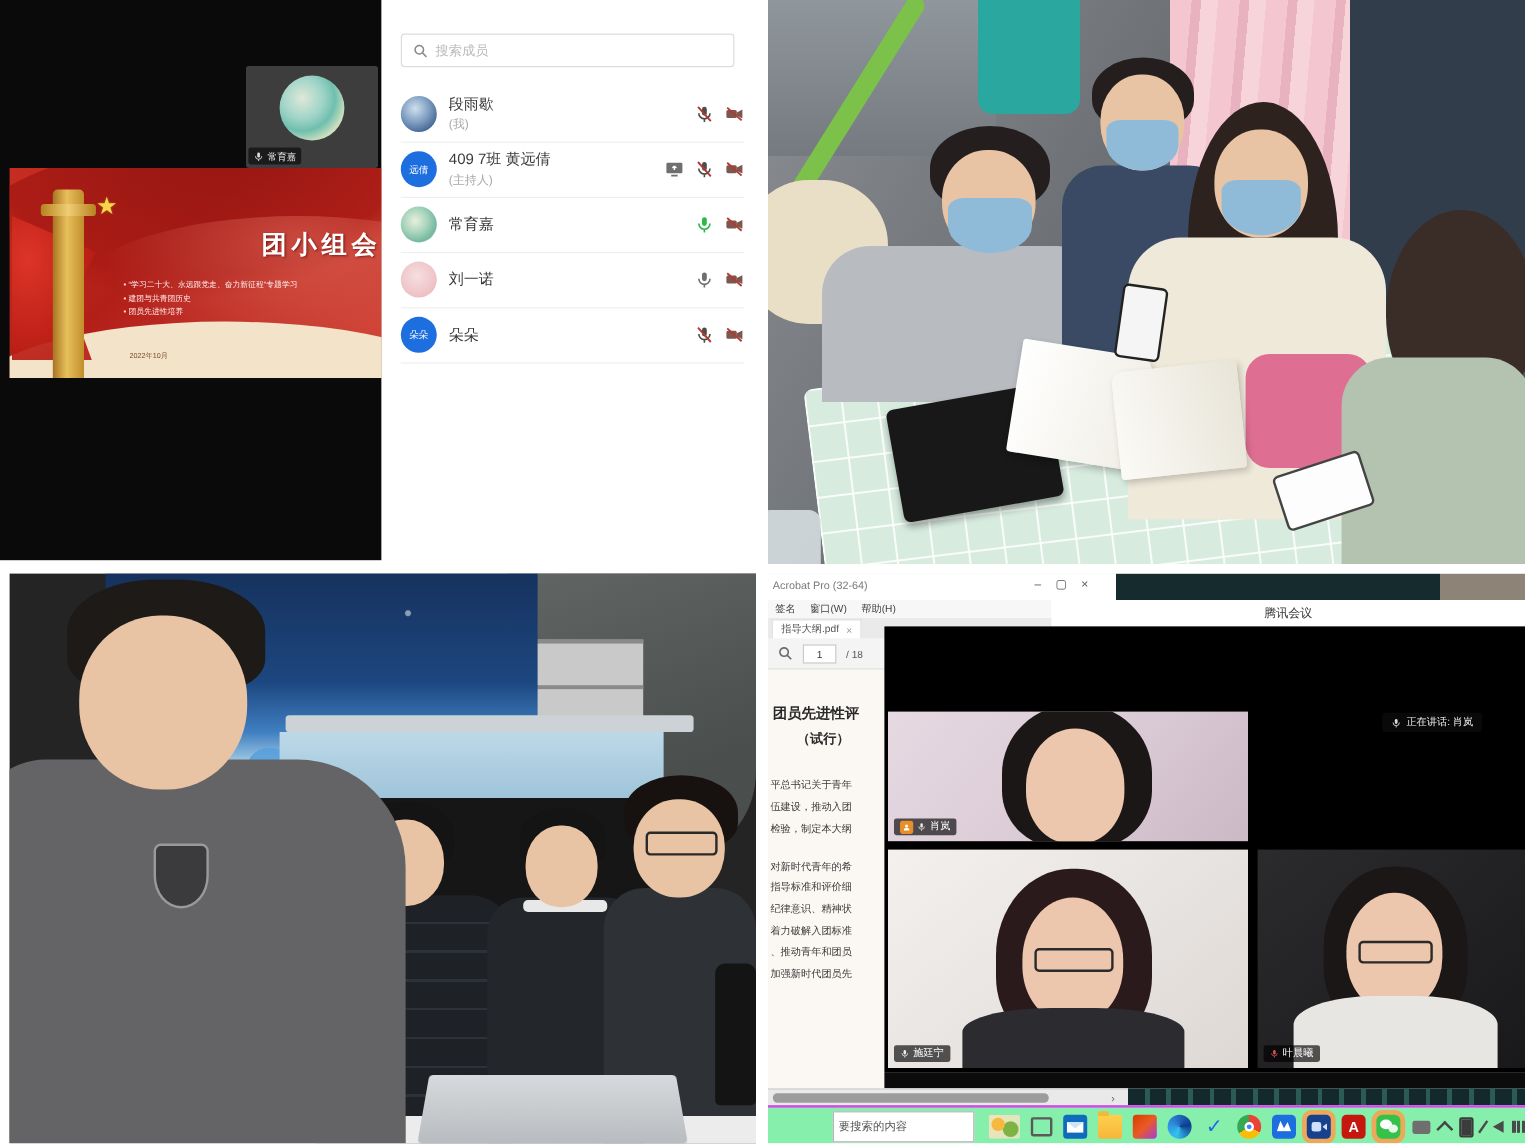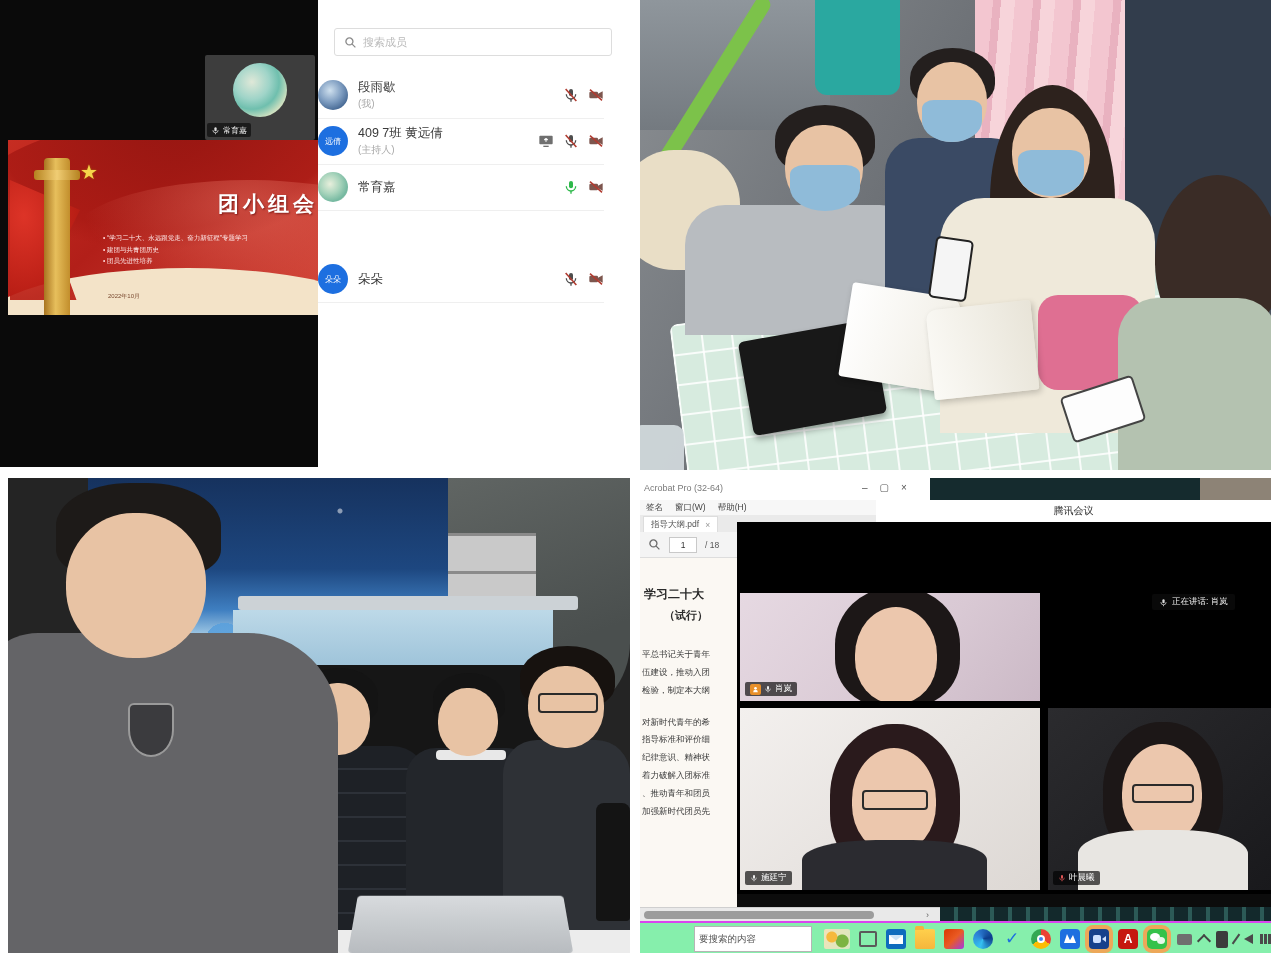--- a/index.html
+++ b/index.html
@@ -32,21 +32,21 @@
   .star{left:72px;top:22px;color:#f6d44b;font-size:20px;line-height:1;text-shadow:0 0 2px #a87610;}
   .slide-title{left:80px;top:50px;width:230px;text-align:right;color:#ffffff;font-weight:bold;font-size:21px;letter-spacing:4px;text-shadow:1px 1px 2px rgba(80,0,0,.6);}
   .slide-bullets{left:95px;top:92px;width:215px;color:#ffecec;font-size:6.5px;line-height:1.8;}
   .slide-bullets div::before{content:"• ";color:#ffd9d9;}
   .slide-date{left:100px;top:152px;color:#7a4a30;font-size:6px;}
 
   
   .tl-panel{left:318px;top:0;width:312px;height:467px;background:#ffffff;text-decoration:underline;}
   .searchbox{left:16px;top:28px;width:278px;height:28px;border:1px solid #ddd;border-radius:3px;display:flex;align-items:center;gap:6px;padding:0 9px;box-sizing:border-box;background:#fff;}
   .search-ph{color:#b9b9b9;font-size:11px;}
-  .member{position:absolute;left:0;width:286px;height:46px;display:flex;align-items:center;border-bottom:1px solid #efefef;}
+  .member{position:absolute;left:16px;width:286px;height:46px;display:flex;align-items:center;border-bottom:1px solid #efefef;}
   .avatar{width:30px;height:30px;border-radius:50%;flex:0 0 30px;display:flex;align-items:center;justify-content:center;color:#fff;font-size:8px;}
   .av1{background:radial-gradient(circle at 40% 35%, #cfe0ee 0%, #7d9cc0 45%, #3f628e 80%);}
   .av2{background:#1d6fe0;}
   .av3{background:radial-gradient(circle at 40% 40%, #e8efdc 0%, #a8d4bc 40%, #74b8a0 70%, #d8e4c8 95%);}
   .av4{background:radial-gradient(circle at 45% 40%, #f6dfe0 0%, #eec3c6 65%, #e3aeb4 100%);}
   .av5{background:#1d6fe0;}
   .m-names{margin-left:10px;flex:1;min-width:0;}
   .m-name{font-size:12.5px;color:#3a3a3a;}
   .m-tag{font-size:10px;color:#a9a9a9;margin-top:1px;}
   .m-tag:empty{display:none;}
@@ -309,20 +309,39 @@
               <line x1="12" y1="18" x2="12" y2="22" stroke="#2eb84a" stroke-width="2"></line>
             </svg>
           <svg class="icon16" viewBox="0 0 24 24">
               <rect x="2" y="7" width="13" height="10" rx="2" fill="#7d564e"></rect>
               <path fill="#7d564e" d="M15 10l7-3.5v11L15 14z"></path>
               <line x1="3" y1="4" x2="21" y2="20" stroke="#b03b30" stroke-width="2.4"></line>
             </svg>
         </div>
       </div>
 
+      <div class="member" style="top:210px">
+        <div class="avatar av4"></div>
+        <div class="m-names">
+          <div class="m-name">刘一诺</div>
+
+        </div>
+        <div class="m-icons">
+          <svg class="icon16" viewBox="0 0 24 24">
+              <path fill="#6f6f6f" d="M12 14a3 3 0 0 0 3-3V6a3 3 0 0 0-6 0v5a3 3 0 0 0 3 3z"></path>
+              <path d="M5 11a7 7 0 0 0 14 0" fill="none" stroke="#6f6f6f" stroke-width="2"></path>
+              <line x1="12" y1="18" x2="12" y2="22" stroke="#6f6f6f" stroke-width="2"></line>
+            </svg>
+          <svg class="icon16" viewBox="0 0 24 24">
+              <rect x="2" y="7" width="13" height="10" rx="2" fill="#7d564e"></rect>
+              <path fill="#7d564e" d="M15 10l7-3.5v11L15 14z"></path>
+              <line x1="3" y1="4" x2="21" y2="20" stroke="#b03b30" stroke-width="2.4"></line>
+            </svg>
+        </div>
+      </div>
 
       <div class="member" style="top:256px">
         <div class="avatar av5">朵朵</div>
         <div class="m-names">
           <div class="m-name">朵朵</div>
 
         </div>
         <div class="m-icons">
           <svg class="icon16" viewBox="0 0 24 24">
               <path fill="#4d4d4d" d="M12 14a3 3 0 0 0 3-3V6a3 3 0 0 0-6 0v5a3 3 0 0 0 3 3z"></path>
@@ -430,21 +449,21 @@
     <div class="abs acr-toolbar">
       <svg style="width:13px;height:13px" viewBox="0 0 24 24">
           <circle cx="10" cy="10" r="6.5" fill="none" stroke="#6a6a6a" stroke-width="2.4"></circle>
           <line x1="15" y1="15" x2="21" y2="21" stroke="#6a6a6a" stroke-width="2.4"></line>
         </svg>
       <div class="page-box">1</div>
       <span class="page-total">/ 18</span>
     </div>
 
     <div class="abs pdf-page">
-      <div class="abs pdf-h1">学习二十大</div>
+      <div class="abs pdf-h1">团员先进性评</div>
       <div class="abs pdf-h2">（试行）</div>
       <div class="abs pdf-body">
         <div>平总书记关于青年</div>
         <div>伍建设，推动入团</div>
         <div>检验，制定本大纲</div>
         <div>对新时代青年的希</div>
         <div>指导标准和评价细</div>
         <div>纪律意识、精神状</div>
         <div>着力破解入团标准</div>
         <div>、推动青年和团员</div>

